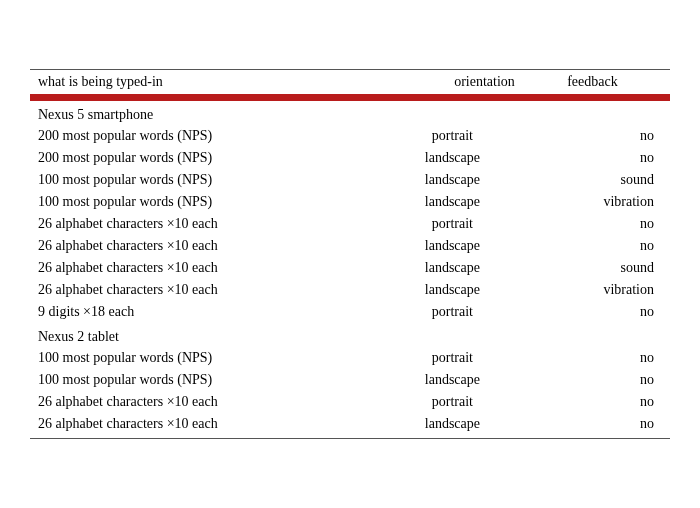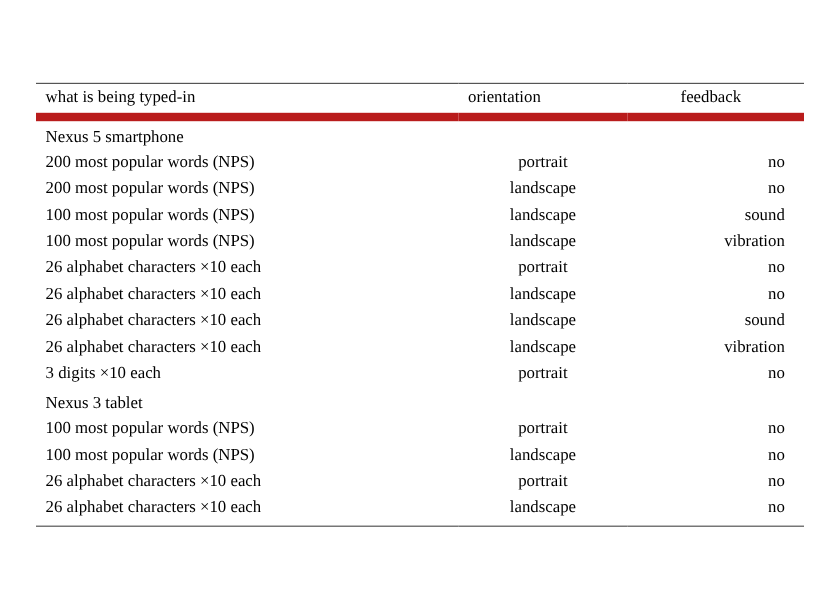--- a/index.html
+++ b/index.html
@@ -31,21 +31,21 @@
 
     thead tr th {
       font-weight: normal;
       padding: 4px 8px;
       text-align: left;
       border-top: 1.5px solid #555;
       border-bottom: 7px solid #b91c1c;
     }
 
     thead tr th.col-orientation {
-      text-align: left;
+      text-align: right;
     }
 
     thead tr th.col-feedback {
       text-align: center;
       padding-right: 16px;
     }
 
     tbody tr td {
       padding: 3px 8px;
       vertical-align: top;
@@ -137,26 +137,26 @@
           <td class="col-what">26 alphabet characters ×10 each</td>
           <td class="col-orientation">landscape</td>
           <td class="col-feedback">sound</td>
         </tr>
         <tr>
           <td class="col-what">26 alphabet characters ×10 each</td>
           <td class="col-orientation">landscape</td>
           <td class="col-feedback">vibration</td>
         </tr>
         <tr>
-          <td class="col-what">3 digits ×10 each</td>
+          <td class="col-what">9 digits ×18 each</td>
           <td class="col-orientation">portrait</td>
           <td class="col-feedback">no</td>
         </tr>
         <tr class="section-header">
-          <td colspan="3">Nexus 3 tablet</td>
+          <td colspan="3">Nexus 2 tablet</td>
         </tr>
         <tr>
           <td class="col-what">100 most popular words (NPS)</td>
           <td class="col-orientation">portrait</td>
           <td class="col-feedback">no</td>
         </tr>
         <tr>
           <td class="col-what">100 most popular words (NPS)</td>
           <td class="col-orientation">landscape</td>
           <td class="col-feedback">no</td>

